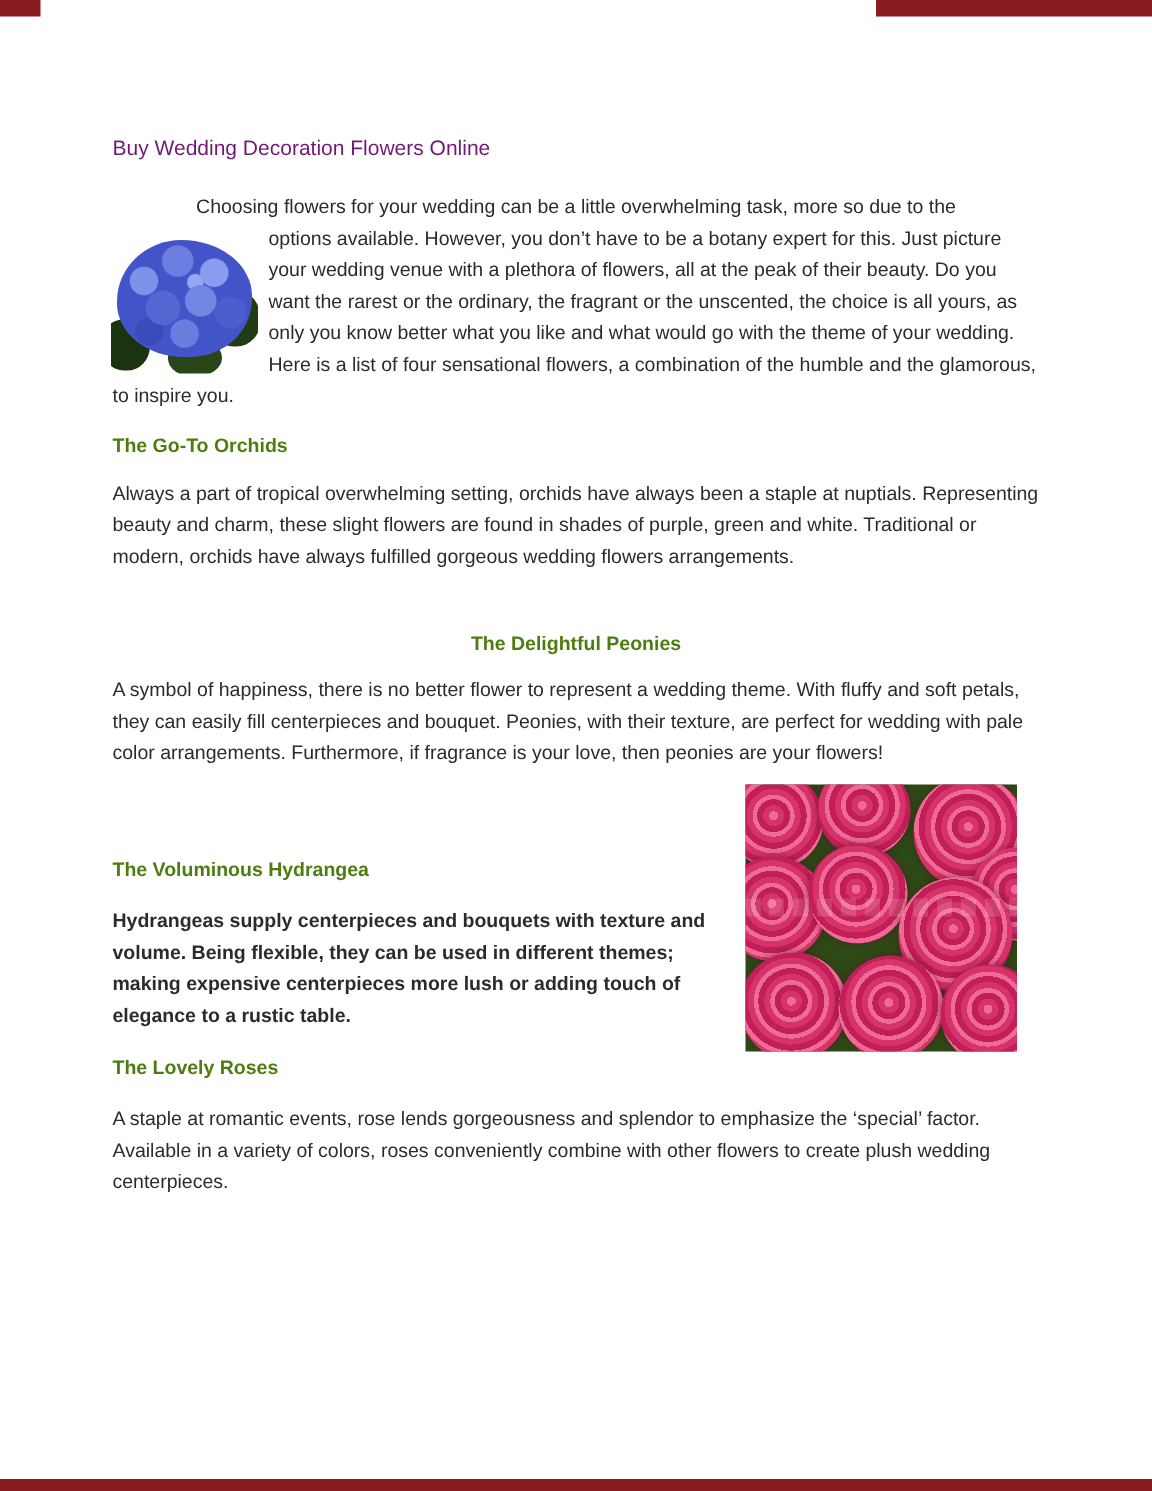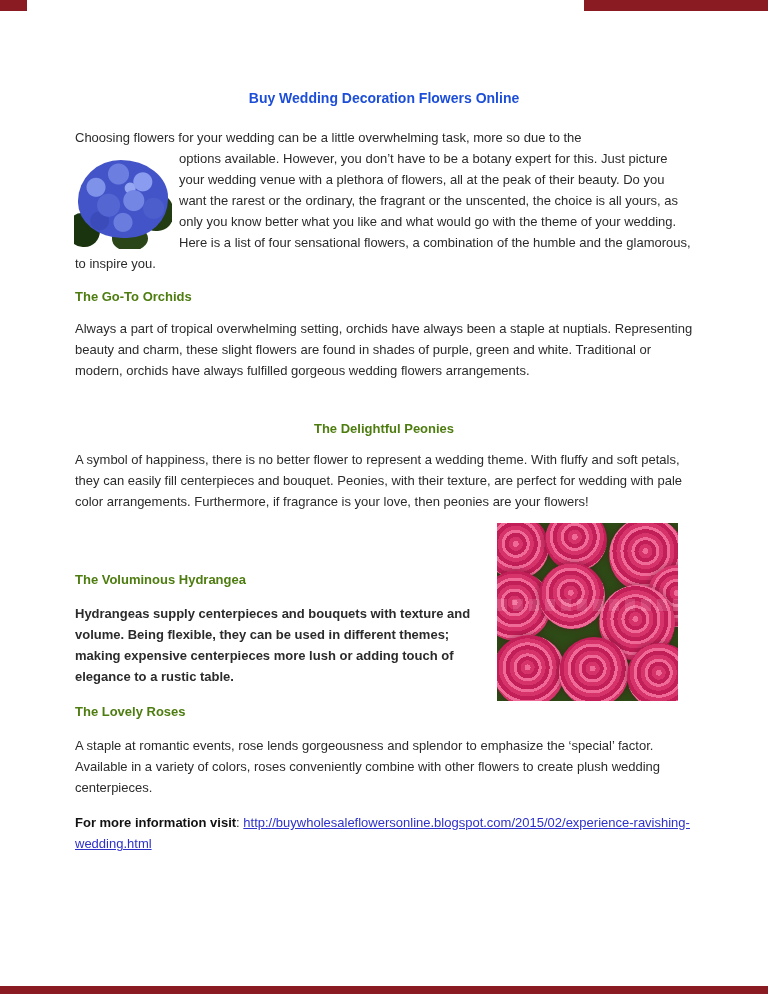--- a/index.html
+++ b/index.html
@@ -13,25 +13,25 @@
   }
   
   .edge{position:absolute;background:#8a1b22;}
   .edge.tl{left:0;top:0;width:27px;height:11px;}
   .edge.tr{right:0;top:0;width:184px;height:11px;}
   .edge.bottom{left:0;bottom:0;width:768px;height:8px;}
 
   
   .doc-title{
     position:absolute;left:75px;top:90px;width:618px;
-    text-align:center;font-size:14px;font-weight:bold;color:#1d4ed8;
+    text-align:left;font-size:14px;font-weight:normal;color:#701a75;
   }
   .tblock{position:absolute;left:75px;width:618px;font-size:13px;line-height:21px;}
   .heading{font-weight:bold;color:#4d7c0f;font-size:13px;line-height:16px;}
-  .nowrap{white-space:nowrap;}
+  .nowrap{white-space:nowrap;text-align:center;}
 
   #intro-line1{top:127px;}
   #intro-rest{top:148px;}
   .img-spacer{float:left;width:104px;height:101px;}
 
   #h-orchids{top:289px;}
   #p-orchids{top:318px;}
   #h-peonies{top:421px;text-align:center;}
   #p-peonies{top:449px;}
   #h-hydrangea{top:572px;width:420px;}
@@ -141,17 +141,14 @@
     <div class="rose r10"></div>
     <div class="watermark-band"></div>
   </div>
 
   <div class="tblock heading" id="h-hydrangea">The Voluminous Hydrangea</div>
   <div class="tblock" id="p-hydrangea">Hydrangeas supply centerpieces and bouquets with texture and volume. Being flexible, they can be used in different themes; making expensive centerpieces more lush or adding touch of elegance to a rustic table.</div>
 
   <div class="tblock heading" id="h-roses">The Lovely Roses</div>
   <div class="tblock" id="p-roses">A staple at romantic events, rose lends gorgeousness and splendor to emphasize the ‘special’ factor. Available in a variety of colors, roses conveniently combine with other flowers to create plush wedding centerpieces.</div>
 
-  <div class="tblock" id="footer-line">
-    <span class="footer-label">For more information visit</span><span>: </span><a class="footer-link" href="#">http://buywholesaleflowersonline.blogspot.com/2015/02/experience-ravishing-wedding.html</a>
-  </div>
 
 </div>
 
 </body></html>

